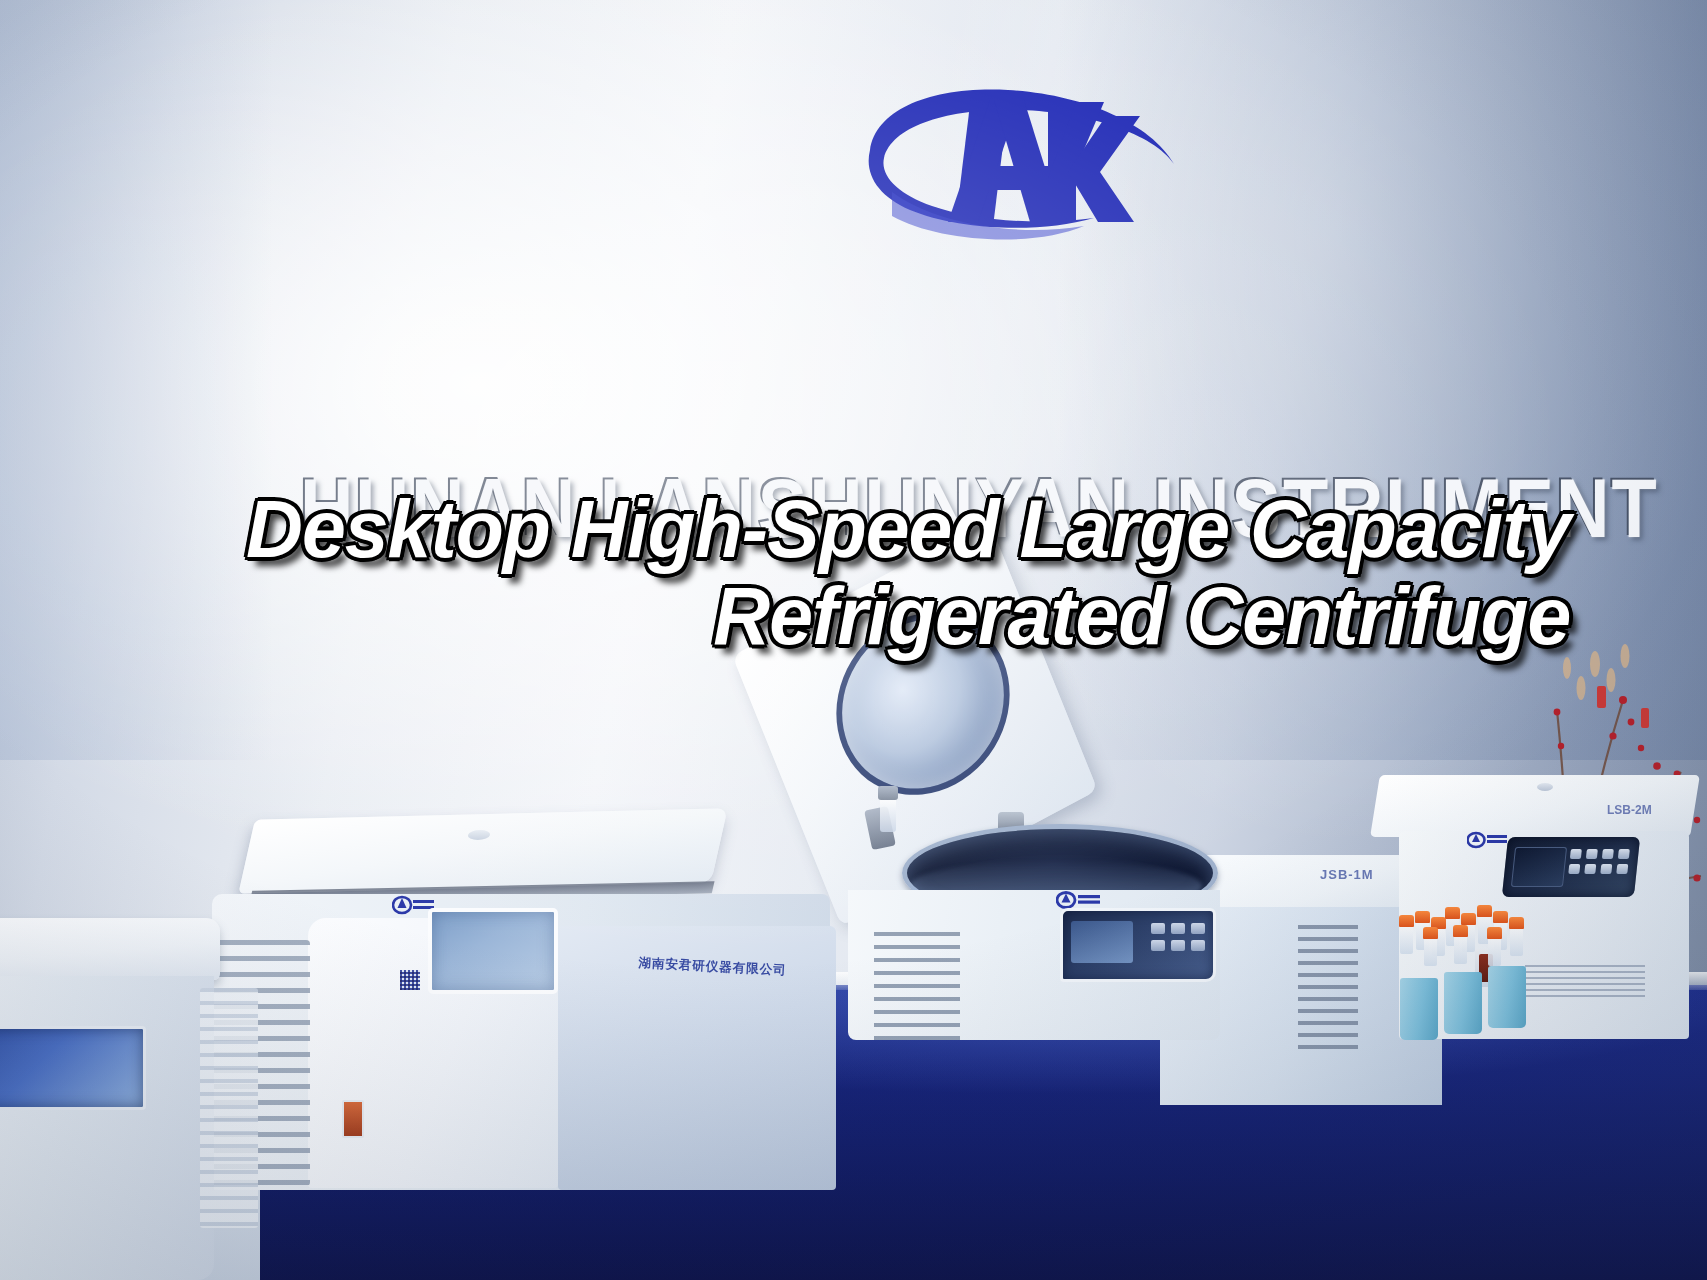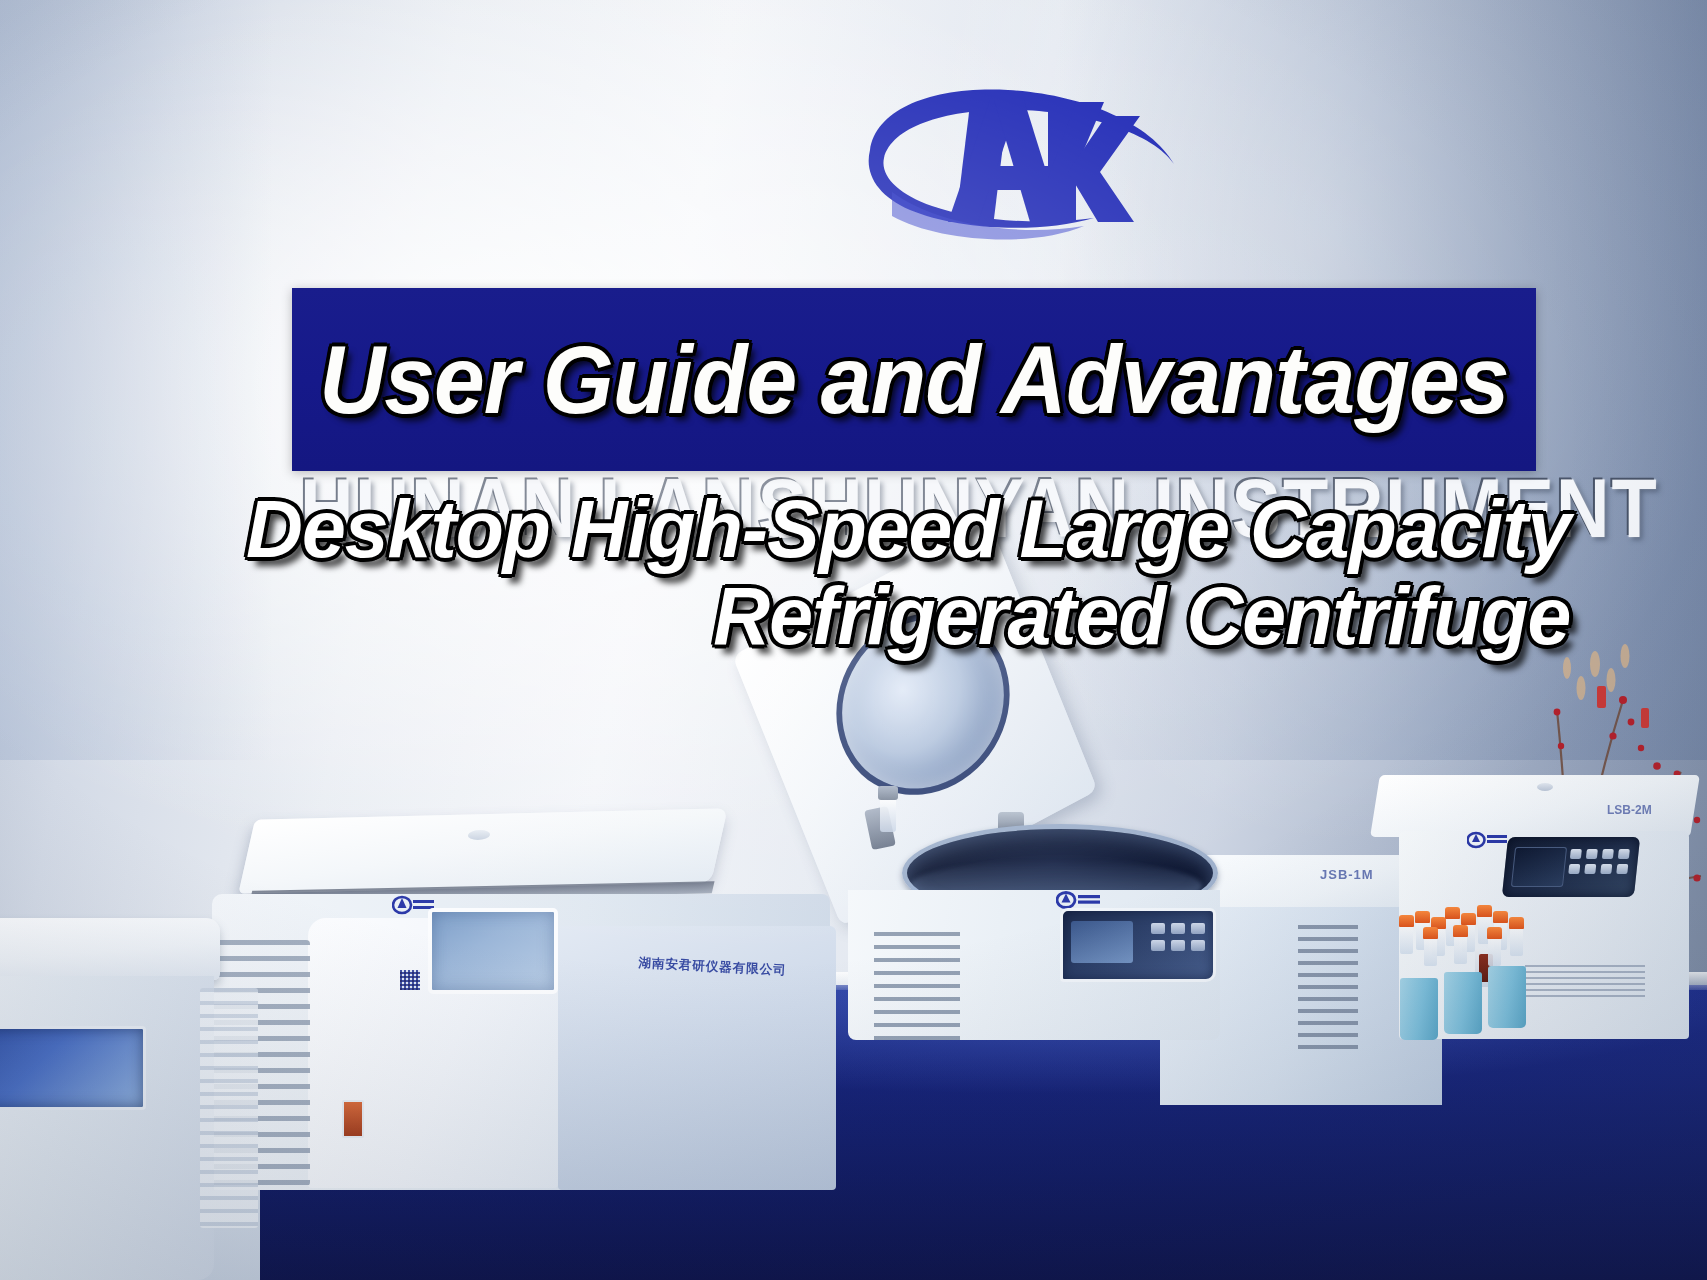--- a/index.html
+++ b/index.html
@@ -667,22 +667,19 @@
 
   <div class="machine m-left">
     <div class="lid"></div>
     <div class="body"></div>
     <div class="vent"></div>
     <div class="screen"></div>
   </div>
 
   <div class="wall-vignette"></div>
 
-  <div class="banner">
-    <div class="banner-title">User Guide and Advantages</div>
-  </div>
 
   <div class="subtitle">
     <span class="line">Desktop High-Speed Large Capacity</span>
     <span class="line">Refrigerated Centrifuge</span>
   </div>
 
 </div>
 
 </body></html>

